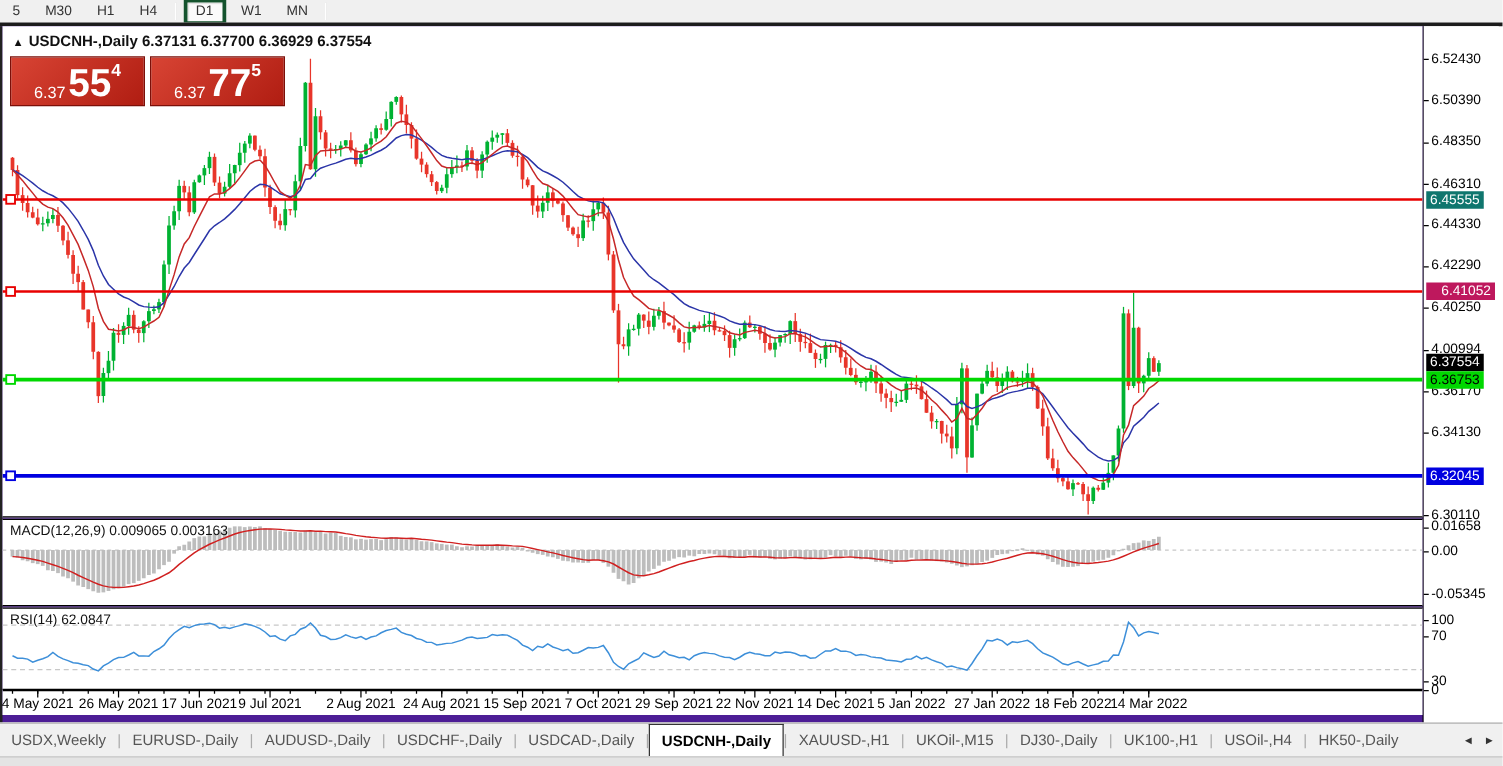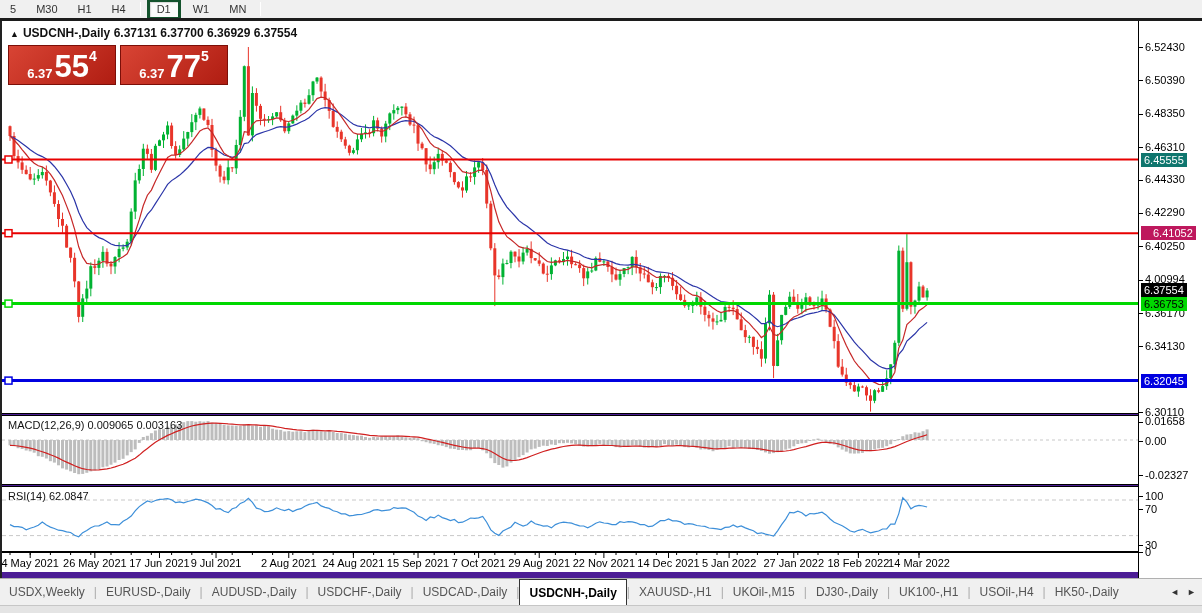--- a/index.html
+++ b/index.html
@@ -45,21 +45,21 @@
           color:#a23; font-size:7px; display:flex; align-items:center; justify-content:center; cursor:pointer; }
   .spin-down { margin-left:3px; border-right:none; }
   .qty { width:68px; background:#fff; border:1px solid #9a9a9a; font-size:13px; color:#000;
          text-align:right; padding:1px 4px 0 0; }
   .spin-up { border-left:none; margin-right:1px; }
   .trade-row2 { display:flex; margin-top:2px; }
   .quote-box { width:108px; height:40px; background:linear-gradient(135deg,#d84434,#b01d12);
                border:1px solid #7c0f08; color:#fff; display:flex; align-items:flex-end;
                justify-content:center; padding-bottom:3px; cursor:pointer; }
   .quote-box + .quote-box { margin-left:4px; }
-  .q-small { font-size:13px; font-weight:bold; margin-right:2px; line-height:15px; }
+  .q-small { font-size:13px; font-weight:normal; margin-right:2px; line-height:15px; }
   .q-big   { font-size:31px; font-weight:bold; line-height:28px; }
   .q-sup   { font-size:14px; font-weight:bold; align-self:flex-start; margin-top:2px; }
 
   
   .axis-col { position:relative; width:60px; background:#fff; font-size:11px; color:#000; }
   .tick-label { position:absolute; left:6px; height:13px; line-height:13px; }
   .tick-dash  { position:absolute; left:0; width:4px; height:1px; background:#000; }
   .axis-tag { position:absolute; left:2px; height:14px; line-height:14px; padding:0 3px;
               font-size:11px; z-index:4; }
 
@@ -898,21 +898,21 @@
           <line x1="917" y1="0" x2="917" y2="6" stroke="#000"></line>
         </svg>
     <div class="date-label" style="left: 28.2px;">4 May 2021</div>
         <div class="date-label" style="left: 92.84px;">26 May 2021</div>
         <div class="date-label" style="left: 157.48px;">17 Jun 2021</div>
         <div class="date-label" style="left: 214.04px;">9 Jul 2021</div>
         <div class="date-label" style="left: 286.76px;">2 Aug 2021</div>
         <div class="date-label" style="left: 351.4px;">24 Aug 2021</div>
         <div class="date-label" style="left: 416.04px;">15 Sep 2021</div>
         <div class="date-label" style="left: 476.64px;">7 Oct 2021</div>
-        <div class="date-label" style="left: 537.24px;">29 Aug 2021</div>
+        <div class="date-label" style="left: 537.24px;">29 Sep 2021</div>
         <div class="date-label" style="left: 601.88px;">22 Nov 2021</div>
         <div class="date-label" style="left: 666.52px;">14 Dec 2021</div>
         <div class="date-label" style="left: 727.12px;">5 Jan 2022</div>
         <div class="date-label" style="left: 791.76px;">27 Jan 2022</div>
         <div class="date-label" style="left: 856.4px;">18 Feb 2022</div>
         <div class="date-label" style="left: 917px;">14 Mar 2022</div>
       </div>
   </div>
 
   <div class="axis-col" id="axisCol">
@@ -941,21 +941,21 @@
       <div class="axis-tag" style="top: 132px; background: #0f766e; color: rgb(255, 255, 255);">6.45555</div>
       <div class="axis-tag" style="top: 205px; background: #be185d; color: rgb(255, 255, 255); padding-left: 12px;">6.41052</div>
       <div class="axis-tag" style="top: 262px; background: rgb(0, 0, 0); color: rgb(255, 255, 255);">6.37554</div>
       <div class="axis-tag" style="top: 276px; background: rgb(0, 216, 0); color: rgb(0, 0, 0);">6.36753</div>
       <div class="axis-tag" style="top: 353px; background: rgb(0, 0, 224); color: rgb(255, 255, 255);">6.32045</div>
       <div class="tick-dash" style="top: 401px;"></div>
       <div class="tick-label" style="top: 394px;">0.01658</div>
       <div class="tick-dash" style="top: 420px;"></div>
       <div class="tick-label" style="top: 414px;">0.00</div>
       <div class="tick-dash" style="top: 454px;"></div>
-      <div class="tick-label" style="top: 448px;">-0.02327</div>
+      <div class="tick-label" style="top: 448px;">-0.05345</div>
       <div class="tick-dash" style="top: 475px;"></div>
       <div class="tick-label" style="top: 469px;">100</div>
       <div class="tick-dash" style="top: 488px;"></div>
       <div class="tick-label" style="top: 482px;">70</div>
       <div class="tick-dash" style="top: 524px;"></div>
       <div class="tick-label" style="top: 518px;">30</div>
       <div class="tick-dash" style="top: 531px;"></div>
       <div class="tick-label" style="top: 525px;">0</div>
     </div>
 </div>

